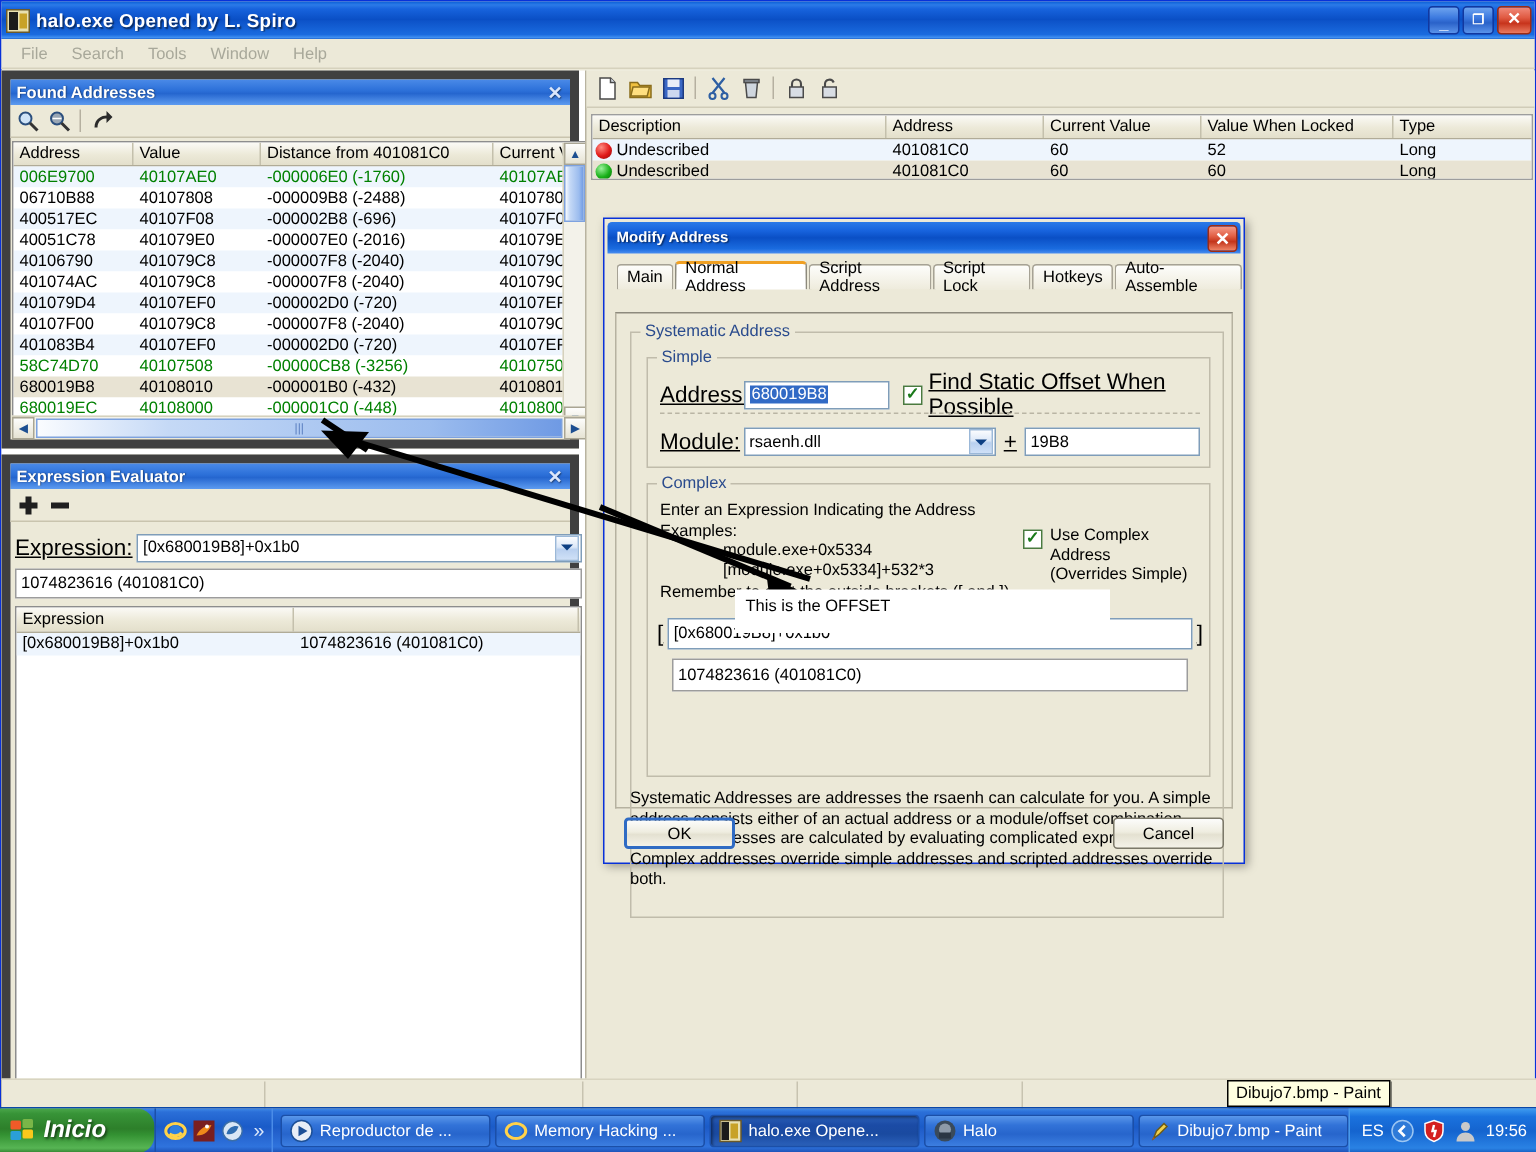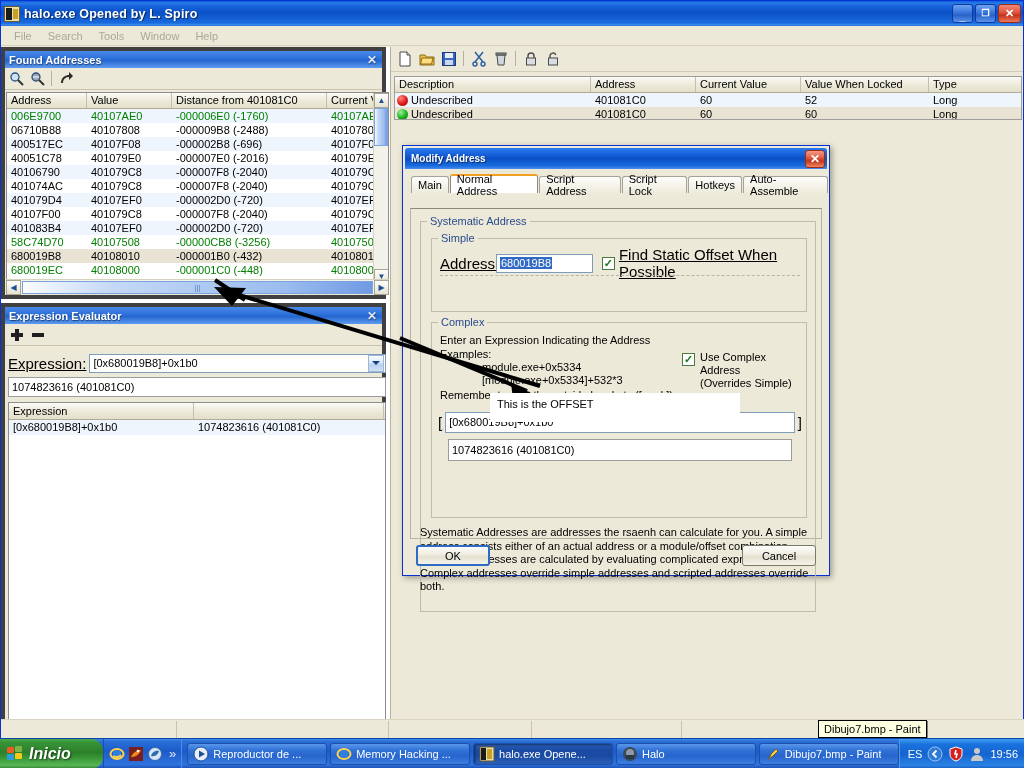--- a/index.html
+++ b/index.html
@@ -68,21 +68,21 @@
   
   #client {
     position:absolute; left:0; top:46px; right:0; bottom:0;
     background:#ffffff;
   }
 
   
   .mdi-panel {
     position: absolute;
     background: #ece9d8;
-    border: 4px solid #404040;
+    border: 6px solid #404040;
   }
   .panel-caption {
     height: 17px;
     background: linear-gradient(180deg,#4a8ae8 0%,#2b6fd8 45%,#2566cf 55%,#5d9bf0 100%);
     color:#fff; font-weight:bold; font-size:11px;
     display:flex; align-items:center; padding: 0 3px 0 4px;
     text-shadow: 0.5px 0.5px 1px rgba(0,0,0,.5);
   }
   .panel-caption .cap-text { flex:1 1 auto; overflow:hidden; white-space:nowrap; }
   .panel-caption .cap-close {
@@ -626,20 +626,33 @@
               <div style="display:flex; align-items:center; gap:4px; margin-left:9px;">
                 <div class="chk">
                     <span class="tick">✓</span>
                   </div>
                 <div class="field-label">Find Static Offset When Possible</div>
               </div>
             </div>
 
             <div style="position:absolute; left:8px; top:36px; width:360px; height:1px; border-top:1px dashed #b9b5a4;"></div>
 
+            <div style="position:absolute; left:8px; top:45px; width:360px; height:21px; display:flex; align-items:center;">
+              <div class="field-label" style="width:56px;">Module:</div>
+              <div class="combo" style="width:170px;">
+                <div class="cbtext">rsaenh.dll</div>
+                <div class="cbbtn">
+                    <i class="arrow-dn"></i>
+                  </div>
+              </div>
+              <div class="field-label" style="margin:0 5px;">+</div>
+              <div class="textbox" style="width:118px; height:19px;">
+                <span>19B8</span>
+              </div>
+            </div>
           </div>
 
           <div class="groupbox" style="left:10px; top:100px; width:376px; height:196px;">
             <div class="gb-title">Complex</div>
 
             <div class="help-text" style="left:8px; top:11px; width:250px;">Enter an Expression Indicating the Address</div>
             <div class="help-text" style="left:8px; top:25px;">Examples:</div>
             <div class="help-text" style="left:50px; top:38px;">module.exe+0x5334</div>
             <div class="help-text" style="left:50px; top:51px;">[module.exe+0x5334]+532*3</div>
             <div class="help-text" style="left:8px; top:66px;">Remember to omit the outside brackets ([ and ]).</div>

